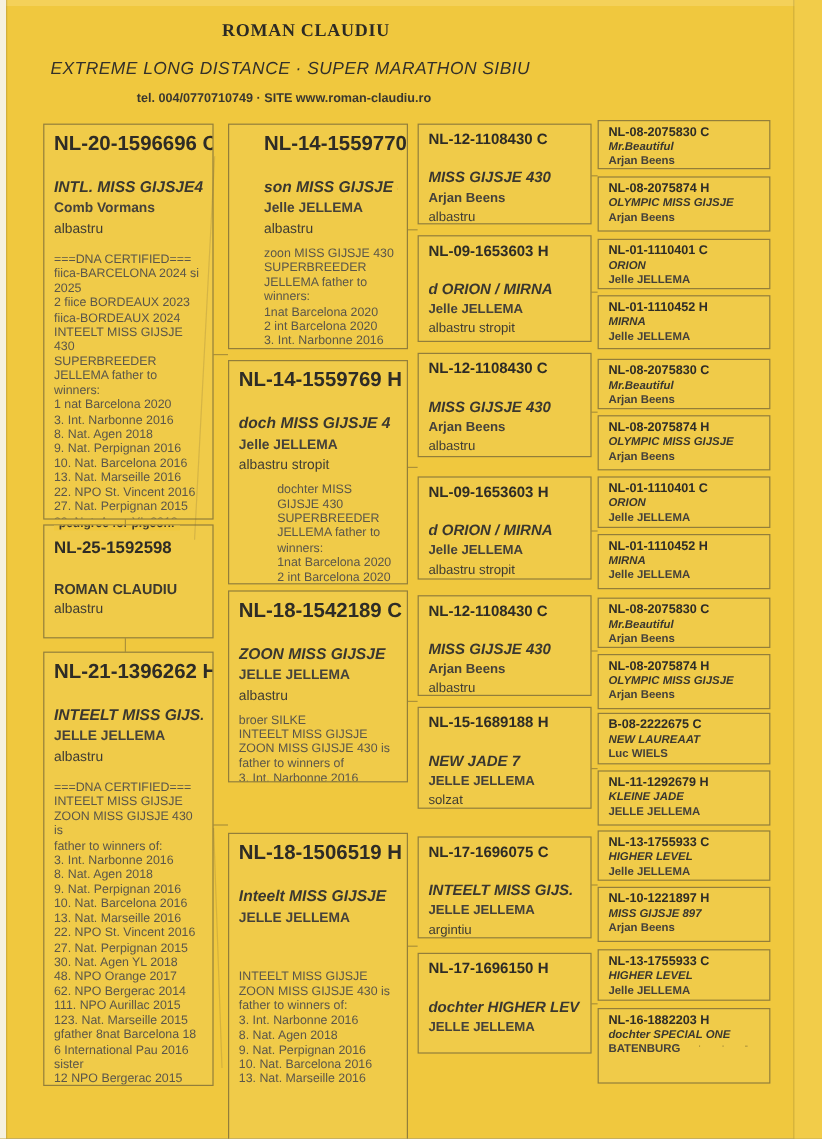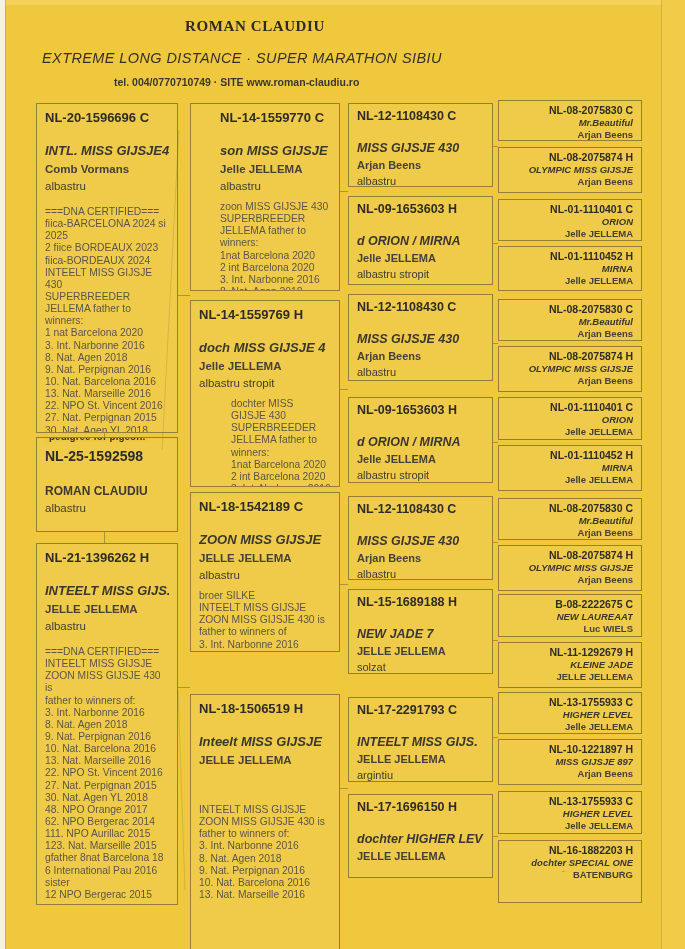--- a/index.html
+++ b/index.html
@@ -20,23 +20,23 @@
     font-size:15px;letter-spacing:.6px;color:#2c2a24;}
   .hdr-sub{position:absolute;left:42px;top:50px;font-style:italic;font-size:14.5px;
     letter-spacing:.4px;color:#33302a;}
   .hdr-contact{position:absolute;left:114px;top:76px;font-weight:bold;font-size:10.5px;color:#3a372f;}
 
   .box{position:absolute;border:1px solid rgba(85,75,48,.60);
     background:rgba(255,255,255,.06);box-sizing:border-box;padding:6px 8px 4px 8px;overflow:hidden;}
   .c1{left:36px;width:142px;}
   .c2{left:190px;width:150px;}
   .c3{left:348px;width:145px;padding:5px 8px;}
-  .c4{left:498px;width:144px;padding:3px 8px;text-align:right;}
-
-  .ring{font-weight:bold;font-size:13px;color:#2e2c26;white-space:nowrap;}
+  .c4{left:498px;width:144px;padding:3px 8px;}
+
+  .ring{font-weight:bold;font-size:17px;color:#2e2c26;white-space:nowrap;}
   .bname{font-weight:bold;font-style:italic;font-size:13px;color:#3a372f;
     white-space:nowrap;overflow:hidden;margin-top:18px;}
   .breeder{font-weight:bold;font-size:11.5px;color:#45413a;margin-top:5px;white-space:nowrap;}
   .colour{font-size:11.5px;color:#3f3c34;margin-top:5px;min-height:13px;}
   .notes{font-size:10.3px;line-height:1.18;color:#5b564a;white-space:pre-line;margin-top:13px;}
 
   .c3 .ring{font-size:12.5px;}
   .c3 .bname{font-size:12.5px;}
   .c3 .breeder{font-size:11px;margin-top:4px;}
   .c3 .colour{font-size:11px;margin-top:4px;}
@@ -223,21 +223,21 @@
     <div class="breeder">Arjan Beens</div>
     <div class="colour">albastru</div>
   </div>
   <div class="box c3" style="top:589px;height:85px;">
     <div class="ring">NL-15-1689188 H</div>
     <div class="bname">NEW JADE 7</div>
     <div class="breeder">JELLE JELLEMA</div>
     <div class="colour">solzat</div>
   </div>
   <div class="box c3" style="top:697px;height:85px;">
-    <div class="ring">NL-17-2291793 C</div>
+    <div class="ring">NL-17-1696075 C</div>
     <div class="bname">INTEELT MISS GIJS.</div>
     <div class="breeder">JELLE JELLEMA</div>
     <div class="colour">argintiu</div>
   </div>
   <div class="box c3" style="top:794px;height:84px;">
     <div class="ring">NL-17-1696150 H</div>
     <div class="bname">dochter HIGHER LEV</div>
     <div class="breeder">JELLE JELLEMA</div>
     <div class="colour"></div>
   </div>

